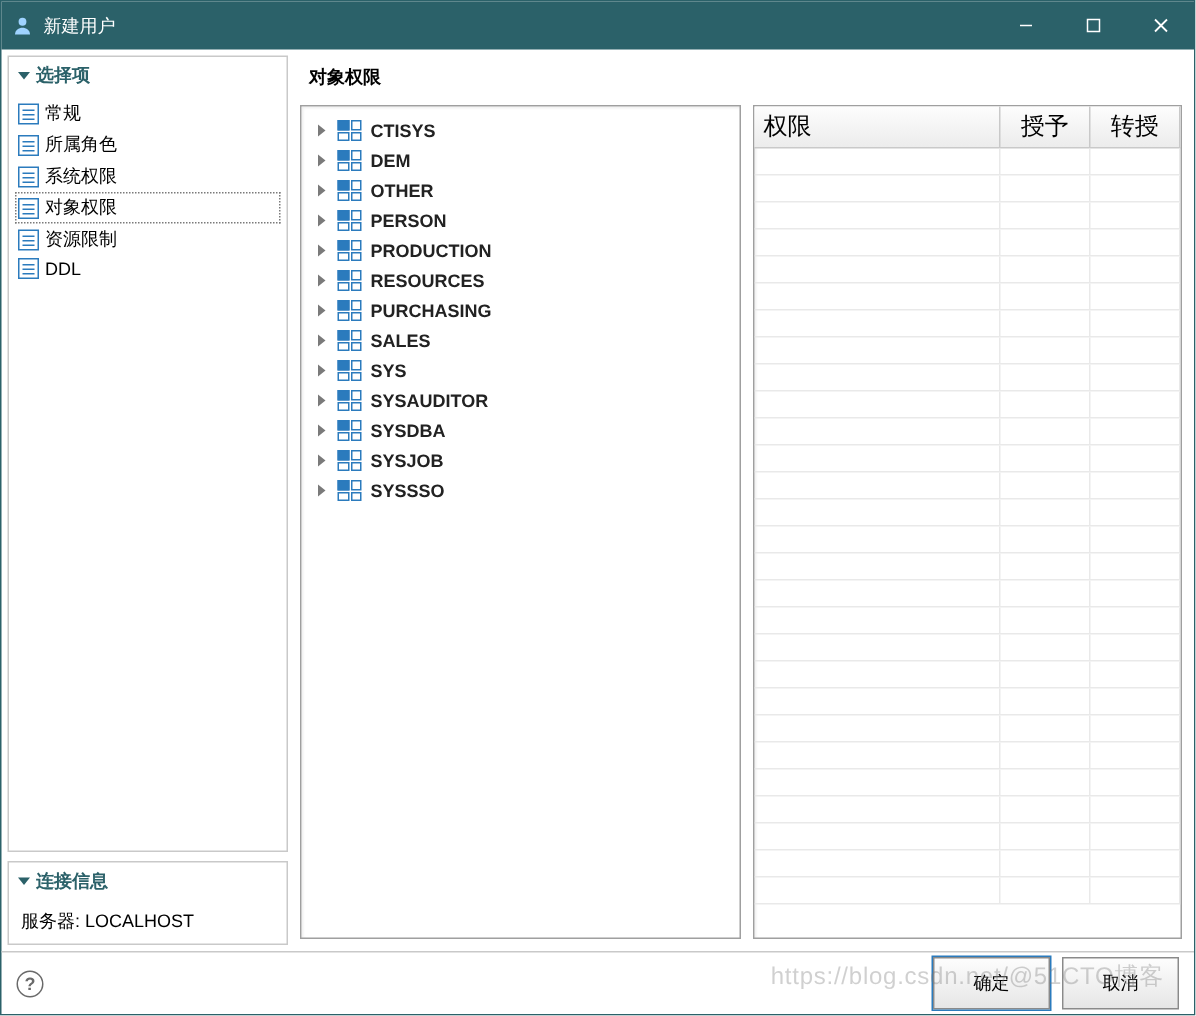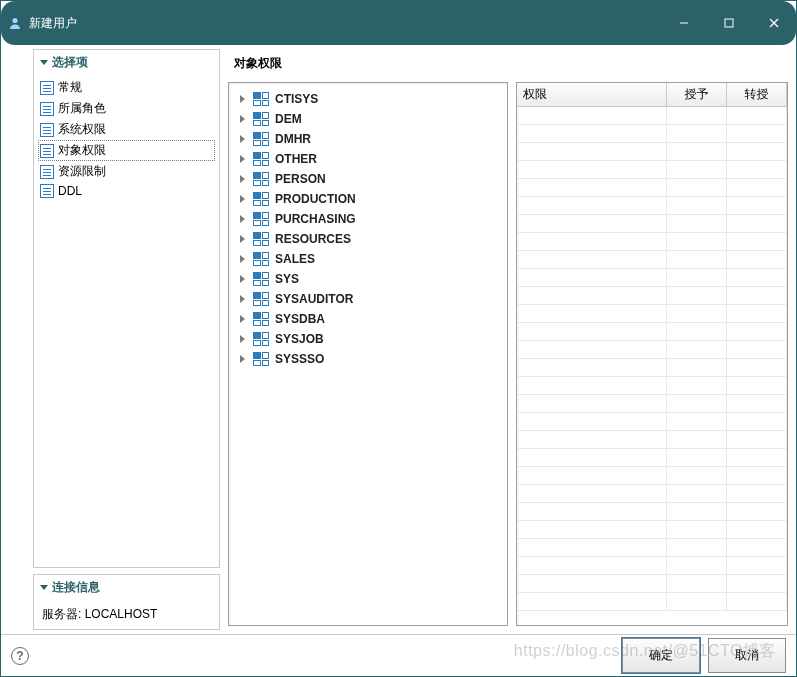--- a/index.html
+++ b/index.html
@@ -1,22 +1,22 @@
 <!DOCTYPE html>
 <html><head>
 <meta charset="utf-8">
 <style>
 * { box-sizing: border-box; margin: 0; padding: 0; font-family: "Microsoft YaHei", "Segoe UI", sans-serif; font-size: 12px; }
 html, body { width: 797px; height: 677px; background: #f0f0f0; }
 .window { width: 797px; height: 677px; display: flex; flex-direction: column; background: #fff; border: 1px solid #2b6169; }
-.titlebar { height: 44px; background: #2b6169; display: flex; align-items: center; color: #fff; border-radius: 14px; }
+.titlebar { height: 32px; background: #2b6169; display: flex; align-items: center; color: #fff; }
 .titlebar .icon { width: 16px; height: 16px; margin: 0 6px; display: flex; align-items: center; justify-content: center; }
 .titlebar .title { flex: 1; font-size: 12px; }
 .titlebar .win-btn { width: 45px; height: 28px; display: flex; align-items: center; justify-content: center; color: #fff; }
-.body { flex: 1; display: flex; overflow: hidden; margin-left: 28px; }
+.body { flex: 1; display: flex; overflow: hidden; }
 .sidebar { width: 195px; display: flex; flex-direction: column; padding: 4px; gap: 6px; }
 .panel { border: 1px solid #c9c9c9; background: #fff; }
 .panel-header { display: flex; align-items: center; padding: 4px 6px; color: #2b6169; font-weight: bold; gap: 4px; }
 .panel-header .tri { width: 0; height: 0; border-top: 5px solid #2b6169; border-left: 4px solid transparent; border-right: 4px solid transparent; }
 .nav-list { padding: 2px 4px 6px 4px; }
 .nav-item { display: flex; align-items: center; gap: 4px; padding: 2px 2px; cursor: default; }
 .nav-item .nicon { width: 14px; height: 14px; border: 1px solid #2b7bbd; position: relative; }
 .nav-item .nicon::before { content: ""; position: absolute; left: 2px; right: 2px; top: 3px; height: 1px; background: #2b7bbd; box-shadow: 0 3px 0 #2b7bbd, 0 6px 0 #2b7bbd; }
 .nav-item.selected { outline: 1px dotted #7a7a7a; outline-offset: -1px; }
 .conn-body { padding: 6px 8px; display: flex; flex-direction: column; gap: 4px; }
@@ -31,21 +31,21 @@
 .tree-panel { flex: 1; border: 1px solid #9f9f9f; background: #fff; padding: 6px 4px; overflow: auto; box-shadow: inset 1px 1px 2px rgba(0,0,0,0.08); }
 .tree-row { display: flex; align-items: center; gap: 6px; padding: 1px 6px; height: 20px; }
 .tree-row .chev { width: 8px; height: 8px; display: inline-block; position: relative; }
 .tree-row .chev::before { content: ""; position: absolute; width: 0; height: 0; border-left: 5px solid #7a7a7a; border-top: 4px solid transparent; border-bottom: 4px solid transparent; left: 1px; top: 0; }
 .tree-row .ticon { width: 16px; height: 14px; display: grid; grid-template-columns: 1fr 1fr; grid-template-rows: 1fr 1fr; gap: 1px; }
 .tree-row .ticon span { background: #fff; border: 1px solid #2b7bbd; }
 .tree-row .ticon span:nth-child(1){ background:#2b7bbd; }
 .tree-row .label { color: #222; font-weight: bold; }
 .grid-panel { flex: 1; border: 1px solid #9f9f9f; background: #fff; display: flex; flex-direction: column; box-shadow: inset 1px 1px 2px rgba(0,0,0,0.08); }
 .grid-header { display: flex; border-bottom: 1px solid #c9c9c9; background: linear-gradient(#fdfdfd,#ececec); }
-.grid-header .col { border-right: 1px solid #c9c9c9; padding: 3px 6px; font-size: 12px; }
+.grid-header .col { border-right: 1px solid #c9c9c9; padding: 3px 6px; font-size: 16px; }
 .grid-header .c1 { flex: 1; }
 .grid-header .c2, .grid-header .c3 { width: 60px; text-align: center; }
 .grid-body { flex: 1; overflow: auto; }
 .grid-body .row { display: flex; height: 18px; border-bottom: 1px solid #e9e9e9; }
 .grid-body .row div { border-right: 1px solid #e9e9e9; }
 .grid-body .row .c1 { flex: 1; }
 .grid-body .row .c2, .grid-body .row .c3 { width: 60px; }
 .footer { height: 42px; border-top: 1px solid #c9c9c9; display: flex; align-items: center; padding: 0 10px; gap: 8px; }
 .footer .help { width: 18px; height: 18px; border: 1.5px solid #6a6a6a; border-radius: 50%; display: flex; align-items: center; justify-content: center; color: #6a6a6a; font-weight: bold; font-size: 12px; }
 .footer .spacer { flex: 1; }
@@ -156,30 +156,20 @@
               <span class="label">DEM</span>
             </div>
             <div class="tree-row">
               <span class="chev"></span>
               <span class="ticon">
                 <span></span>
                 <span></span>
                 <span></span>
                 <span></span>
               </span>
-              <span class="label">DMHR</span>
-            </div>
-            <div class="tree-row">
-              <span class="chev"></span>
-              <span class="ticon">
-                <span></span>
-                <span></span>
-                <span></span>
-                <span></span>
-              </span>
               <span class="label">OTHER</span>
             </div>
             <div class="tree-row">
               <span class="chev"></span>
               <span class="ticon">
                 <span></span>
                 <span></span>
                 <span></span>
                 <span></span>
               </span>
@@ -196,31 +186,31 @@
               <span class="label">PRODUCTION</span>
             </div>
             <div class="tree-row">
               <span class="chev"></span>
               <span class="ticon">
                 <span></span>
                 <span></span>
                 <span></span>
                 <span></span>
               </span>
+              <span class="label">RESOURCES</span>
+            </div>
+            <div class="tree-row">
+              <span class="chev"></span>
+              <span class="ticon">
+                <span></span>
+                <span></span>
+                <span></span>
+                <span></span>
+              </span>
               <span class="label">PURCHASING</span>
-            </div>
-            <div class="tree-row">
-              <span class="chev"></span>
-              <span class="ticon">
-                <span></span>
-                <span></span>
-                <span></span>
-                <span></span>
-              </span>
-              <span class="label">RESOURCES</span>
             </div>
             <div class="tree-row">
               <span class="chev"></span>
               <span class="ticon">
                 <span></span>
                 <span></span>
                 <span></span>
                 <span></span>
               </span>
               <span class="label">SALES</span>

